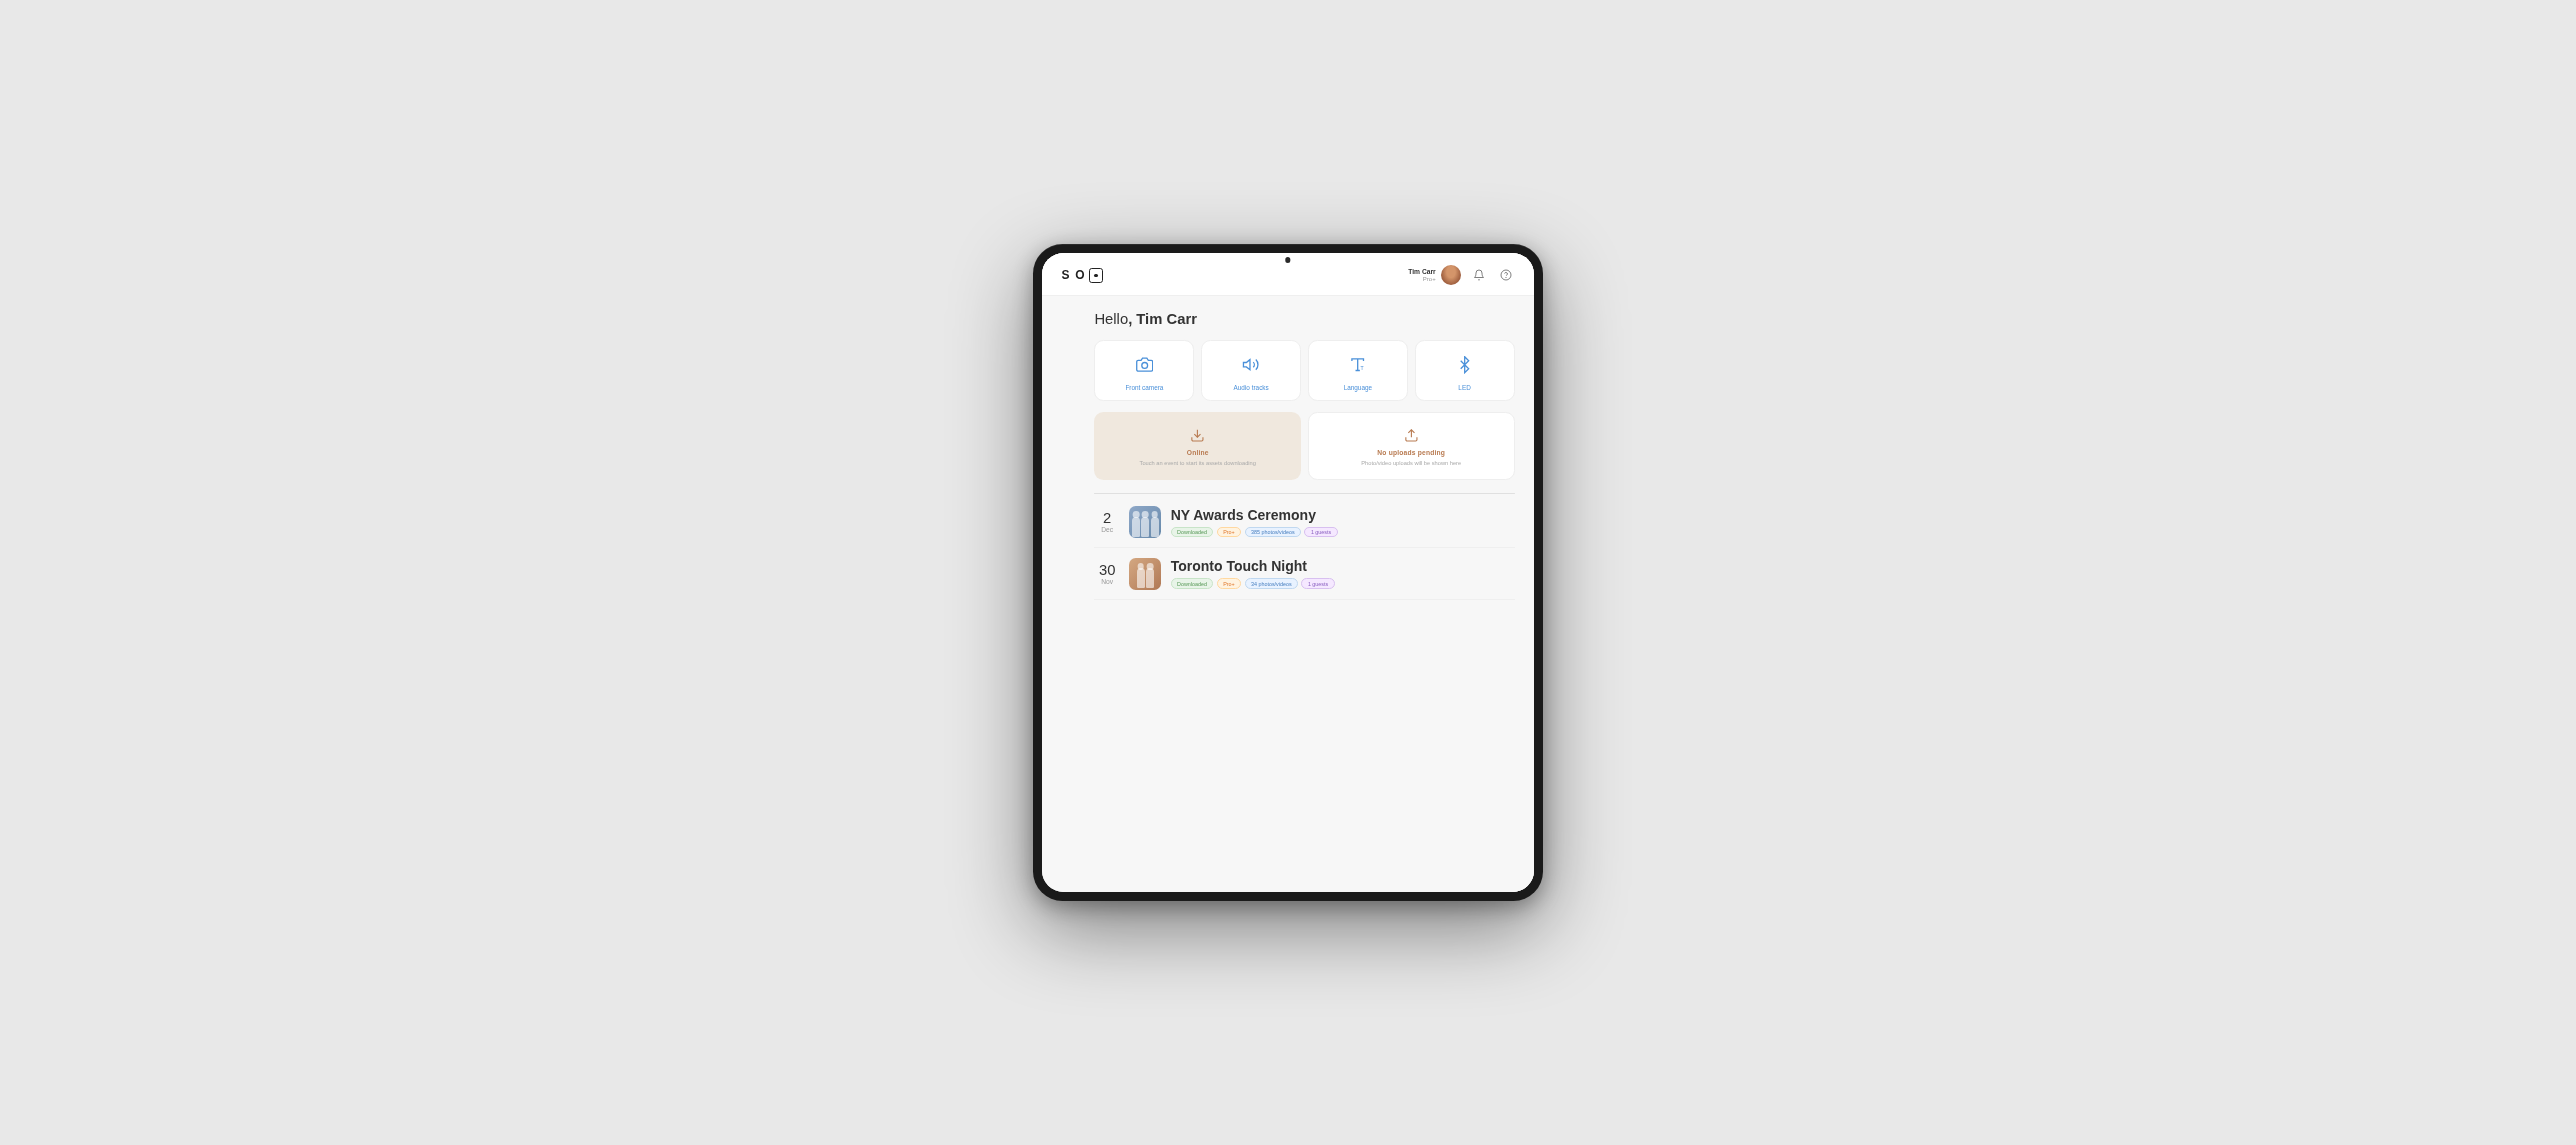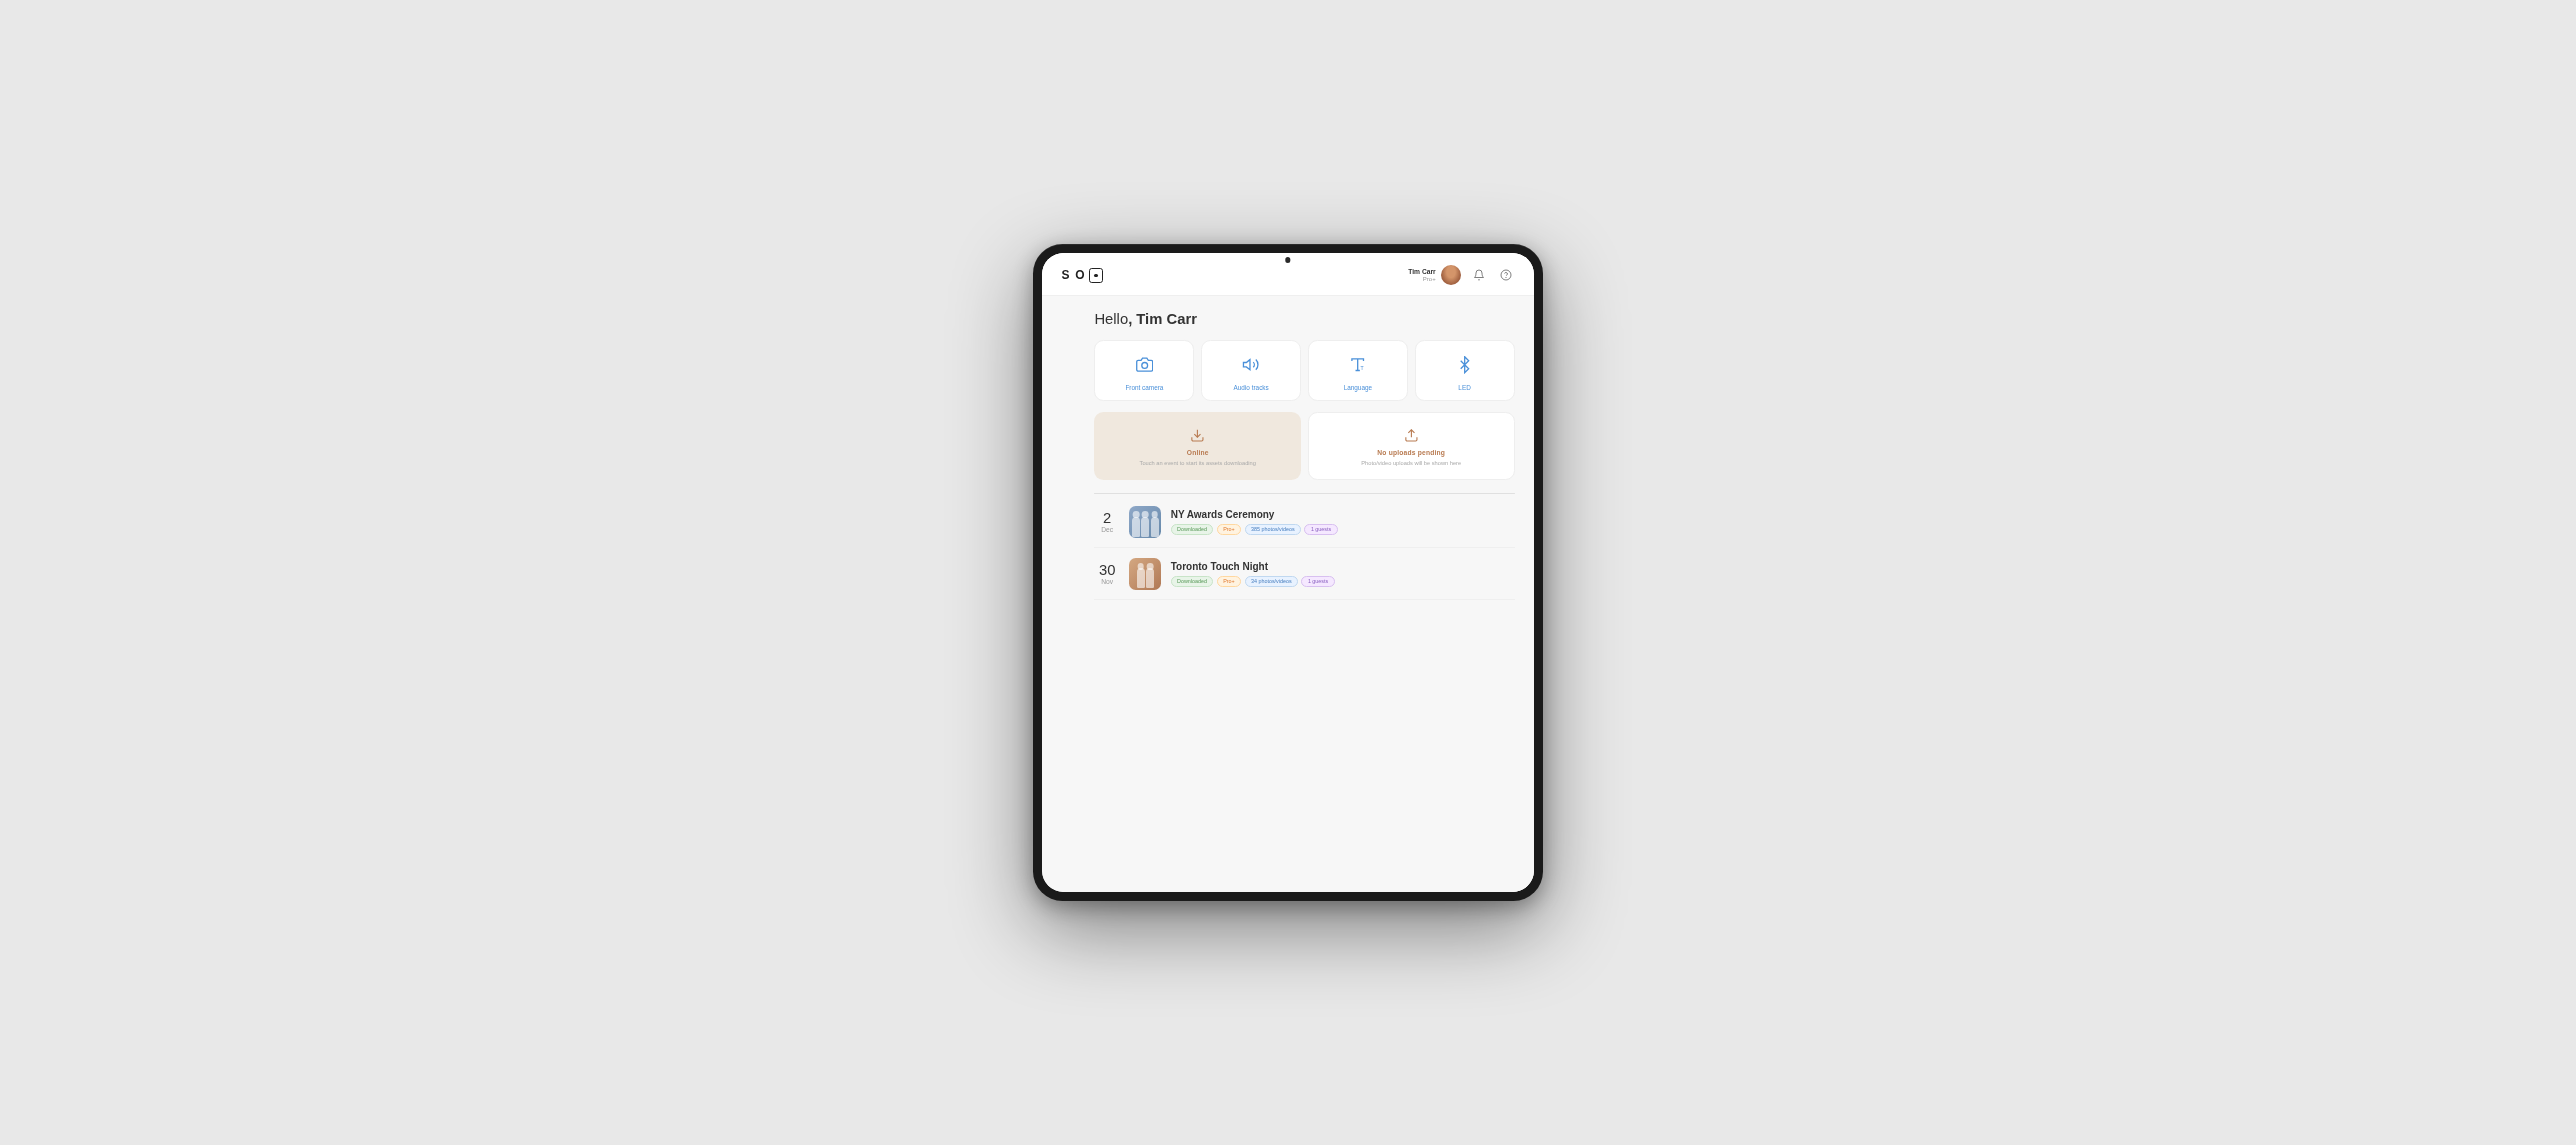--- a/index.html
+++ b/index.html
@@ -49,21 +49,20 @@
       border-radius: 50%;
       z-index: 10;
     }
 
     .screen-content {
       flex: 1;
       background: #f7f7f7;
       display: flex;
       flex-direction: column;
       overflow: hidden;
-      border-radius: 21px;
     }
 
     
     .header {
       background: #ffffff;
       padding: 12px 19px 9.4px;
       display: flex;
       align-items: center;
       justify-content: space-between;
       border-bottom: 0.7px solid #efefef;
@@ -380,21 +379,21 @@
       height: 6.7px;
       background: rgba(255,255,255,0.6);
       border-radius: 50%;
     }
 
     .event-info {
       flex: 1;
     }
 
     .event-title {
-      font-size: 10px;
+      font-size: 14px;
       font-weight: 600;
       color: #333;
       margin-bottom: 4px;
     }
 
     .event-tags {
       display: flex;
       gap: 3.4px;
       flex-wrap: wrap;
     }

